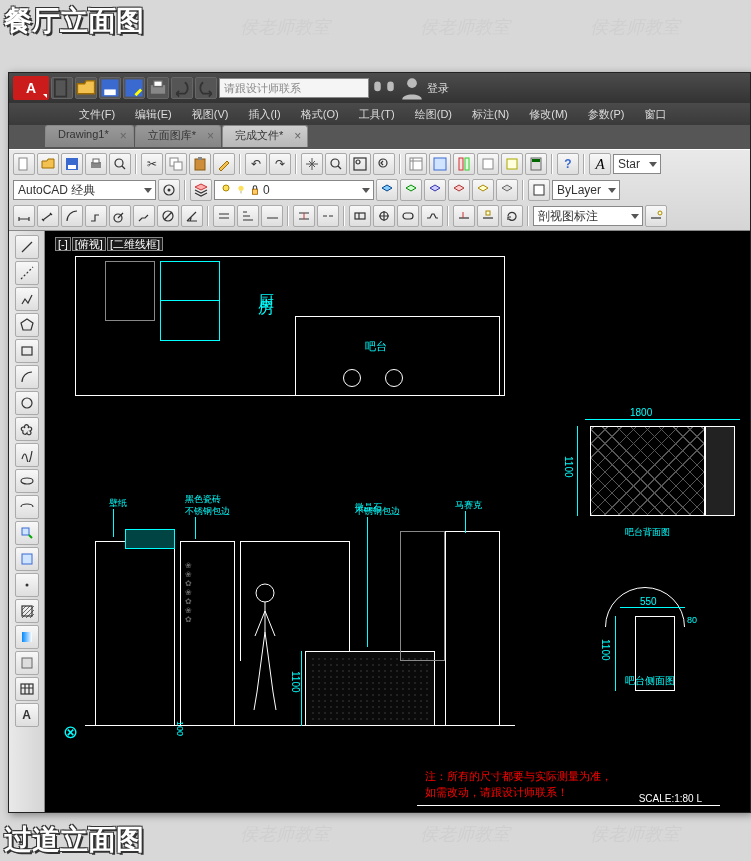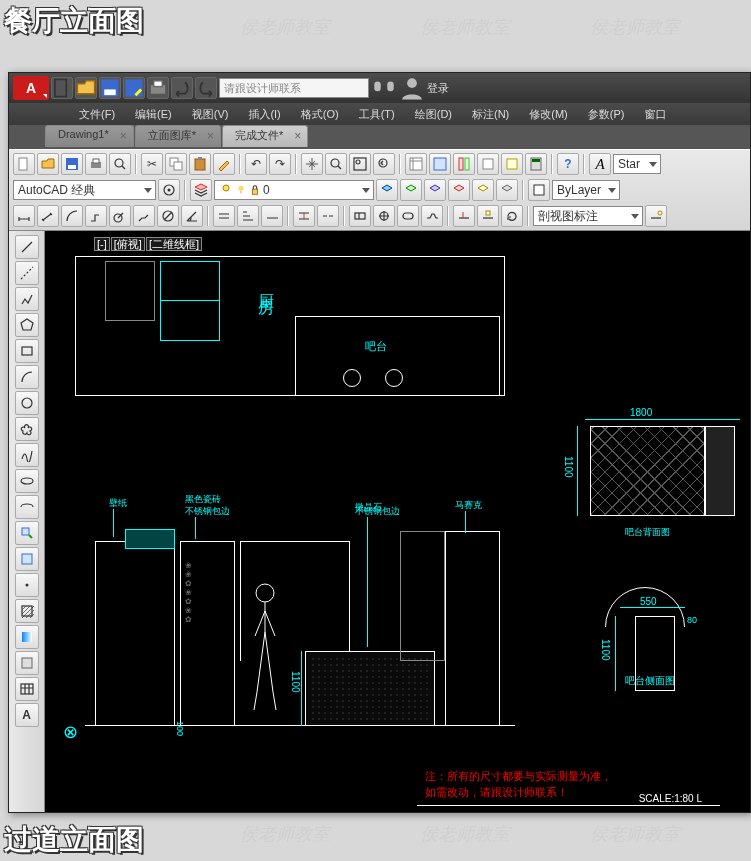--- a/index.html
+++ b/index.html
@@ -28,21 +28,21 @@
 .tool-row { display: flex; align-items: center; gap: 2px; flex-wrap: nowrap; overflow: hidden; height: 24px; }
 .tbtn { min-width: 22px; height: 22px; background: linear-gradient(#f8f8f8,#dedede); border: 1px solid #aaa; border-radius: 2px; display: flex; align-items: center; justify-content: center; cursor: pointer; font-size: 12px; color: #333; }
 .tbtn svg { width: 14px; height: 14px; }
 .sep { width: 2px; height: 20px; border-left: 1px solid #aaa; border-right: 1px solid #fff; margin: 0 2px; }
 .combo { height: 20px; background: #fff; border: 1px solid #888; padding: 0 14px 0 4px; position: relative; font-size: 12px; color: #333; display: flex; align-items: center; cursor: pointer; }
 .combo::after { content: ""; position: absolute; right: 3px; top: 7px; border-left: 4px solid transparent; border-right: 4px solid transparent; border-top: 5px solid #555; }
 .workspace { flex: 1; display: flex; background: #3b3b3b; min-height: 0; }
 .left-toolbar { width: 36px; background: linear-gradient(90deg,#e9e9e9,#d5d5d5); border-right: 1px solid #888; display: flex; flex-direction: column; align-items: center; padding: 4px 0; gap: 2px; }
 .left-toolbar .tbtn { width: 24px; height: 24px; }
 .canvas { flex: 1; background: #000; position: relative; overflow: hidden; }
-.view-label { position: absolute; top: 6px; left: 10px; color: #fff; font-size: 11px; margin-left: 39px; }
+.view-label { position: absolute; top: 6px; left: 10px; color: #fff; font-size: 11px; }
 .view-label span { border: 1px solid #888; padding: 0 2px; margin-right: 1px; background: #1a1a1a; }
 .cad-text { position: absolute; color: #0ff; font-size: 11px; }
 .cad-line { position: absolute; border: 1px solid #fff; }
 .dim-text { position: absolute; color: #0ff; font-size: 10px; }
 .note-text { position: absolute; color: #f00; font-size: 11px; line-height: 1.4; }
 .scale-text { position: absolute; color: #fff; font-size: 10px; }
 .hatch { background-image: repeating-linear-gradient(45deg, #555 0 1px, transparent 1px 10px), repeating-linear-gradient(-45deg, #555 0 1px, transparent 1px 10px); }
 .dots { background-image: radial-gradient(#888 0.5px, transparent 0.5px); background-size: 8px 8px; }
 .icon-stroke { stroke: #333; stroke-width: 1.2; fill: none; }
 </style>

